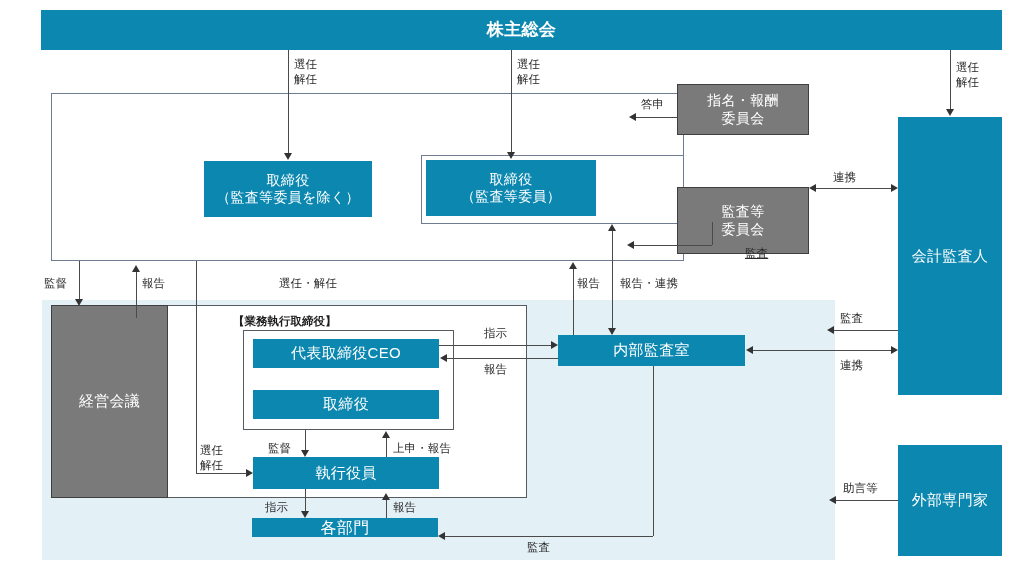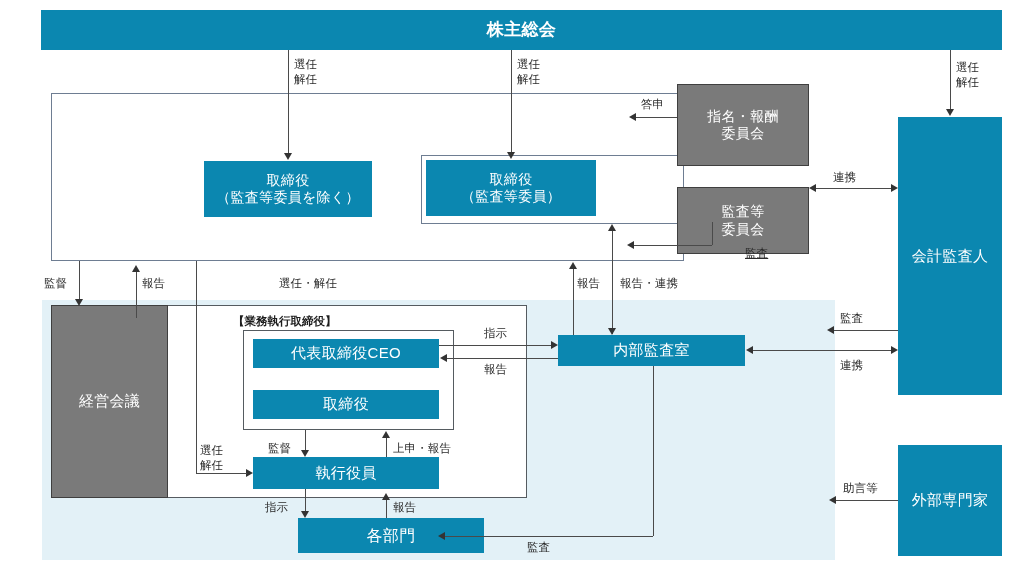--- a/index.html
+++ b/index.html
@@ -68,21 +68,21 @@
   <div class="node plain-frame" style="left:51px;top:93px;width:633px;height:168px;"></div>
 
 
   <div class="node teal" style="left:204px;top:161px;width:168px;height:56px;font-size:14px;">取締役
 （監査等委員を除く）</div>
 
   <div class="node plain-frame" style="left:421px;top:155px;width:263px;height:69px;"></div>
   <div class="node teal" style="left:426px;top:160px;width:170px;height:56px;font-size:14px;">取締役
 （監査等委員）</div>
 
-  <div class="node gray" style="left:677px;top:84px;width:132px;height:82px;font-size:14px;">指名・報酬
+  <div class="node gray" style="left:677px;top:84px;width:132px;height:51px;font-size:14px;">指名・報酬
 委員会</div>
 
   <div class="node gray" style="left:677px;top:155px;width:132px;height:67px;font-size:14px;margin-top:32px;">監査等
 委員会</div>
 
   <div class="node teal" style="left:898px;top:117px;width:104px;height:278px;font-size:15px;">会計監査人</div>
 
   <div class="node teal" style="left:898px;top:445px;width:104px;height:111px;font-size:15px;">外部専門家</div>
 
   <div class="node white-frame" style="left:51px;top:305px;width:476px;height:193px;"></div>
@@ -90,21 +90,21 @@
   <div class="node gray" style="left:51px;top:305px;width:117px;height:193px;font-size:15px;">経営会議</div>
 
   <div class="node white-frame" style="left:243px;top:330px;width:211px;height:100px;"></div>
   <div class="grp-lbl" style="left:233px;top:314px;">【業務執行取締役】</div>
 
   <div class="node teal" style="left:253px;top:339px;width:186px;height:29px;font-size:15px;">代表取締役CEO</div>
   <div class="node teal" style="left:253px;top:390px;width:186px;height:29px;font-size:15px;">取締役</div>
 
   <div class="node teal" style="left:253px;top:457px;width:186px;height:32px;font-size:15px;">執行役員</div>
 
-  <div class="node teal" style="left:252px;top:518px;width:186px;height:35px;font-size:16px;margin-left:46px;">各部門</div>
+  <div class="node teal" style="left:252px;top:518px;width:186px;height:19px;font-size:16px;">各部門</div>
 
   <div class="node teal" style="left:558px;top:335px;width:187px;height:31px;font-size:15px;">内部監査室</div>
 
   <div class="ln lnv" style="left:288px;top:50px;height:104px;"></div>
   <div class="ah ah-d" style="left:284px;top:153px;"></div>
   <div class="elbl" style="left:294px;top:57px;">選任
 解任</div>
 
   <div class="ln lnv" style="left:511px;top:50px;height:103px;"></div>
   <div class="ah ah-d" style="left:507px;top:152px;"></div>

